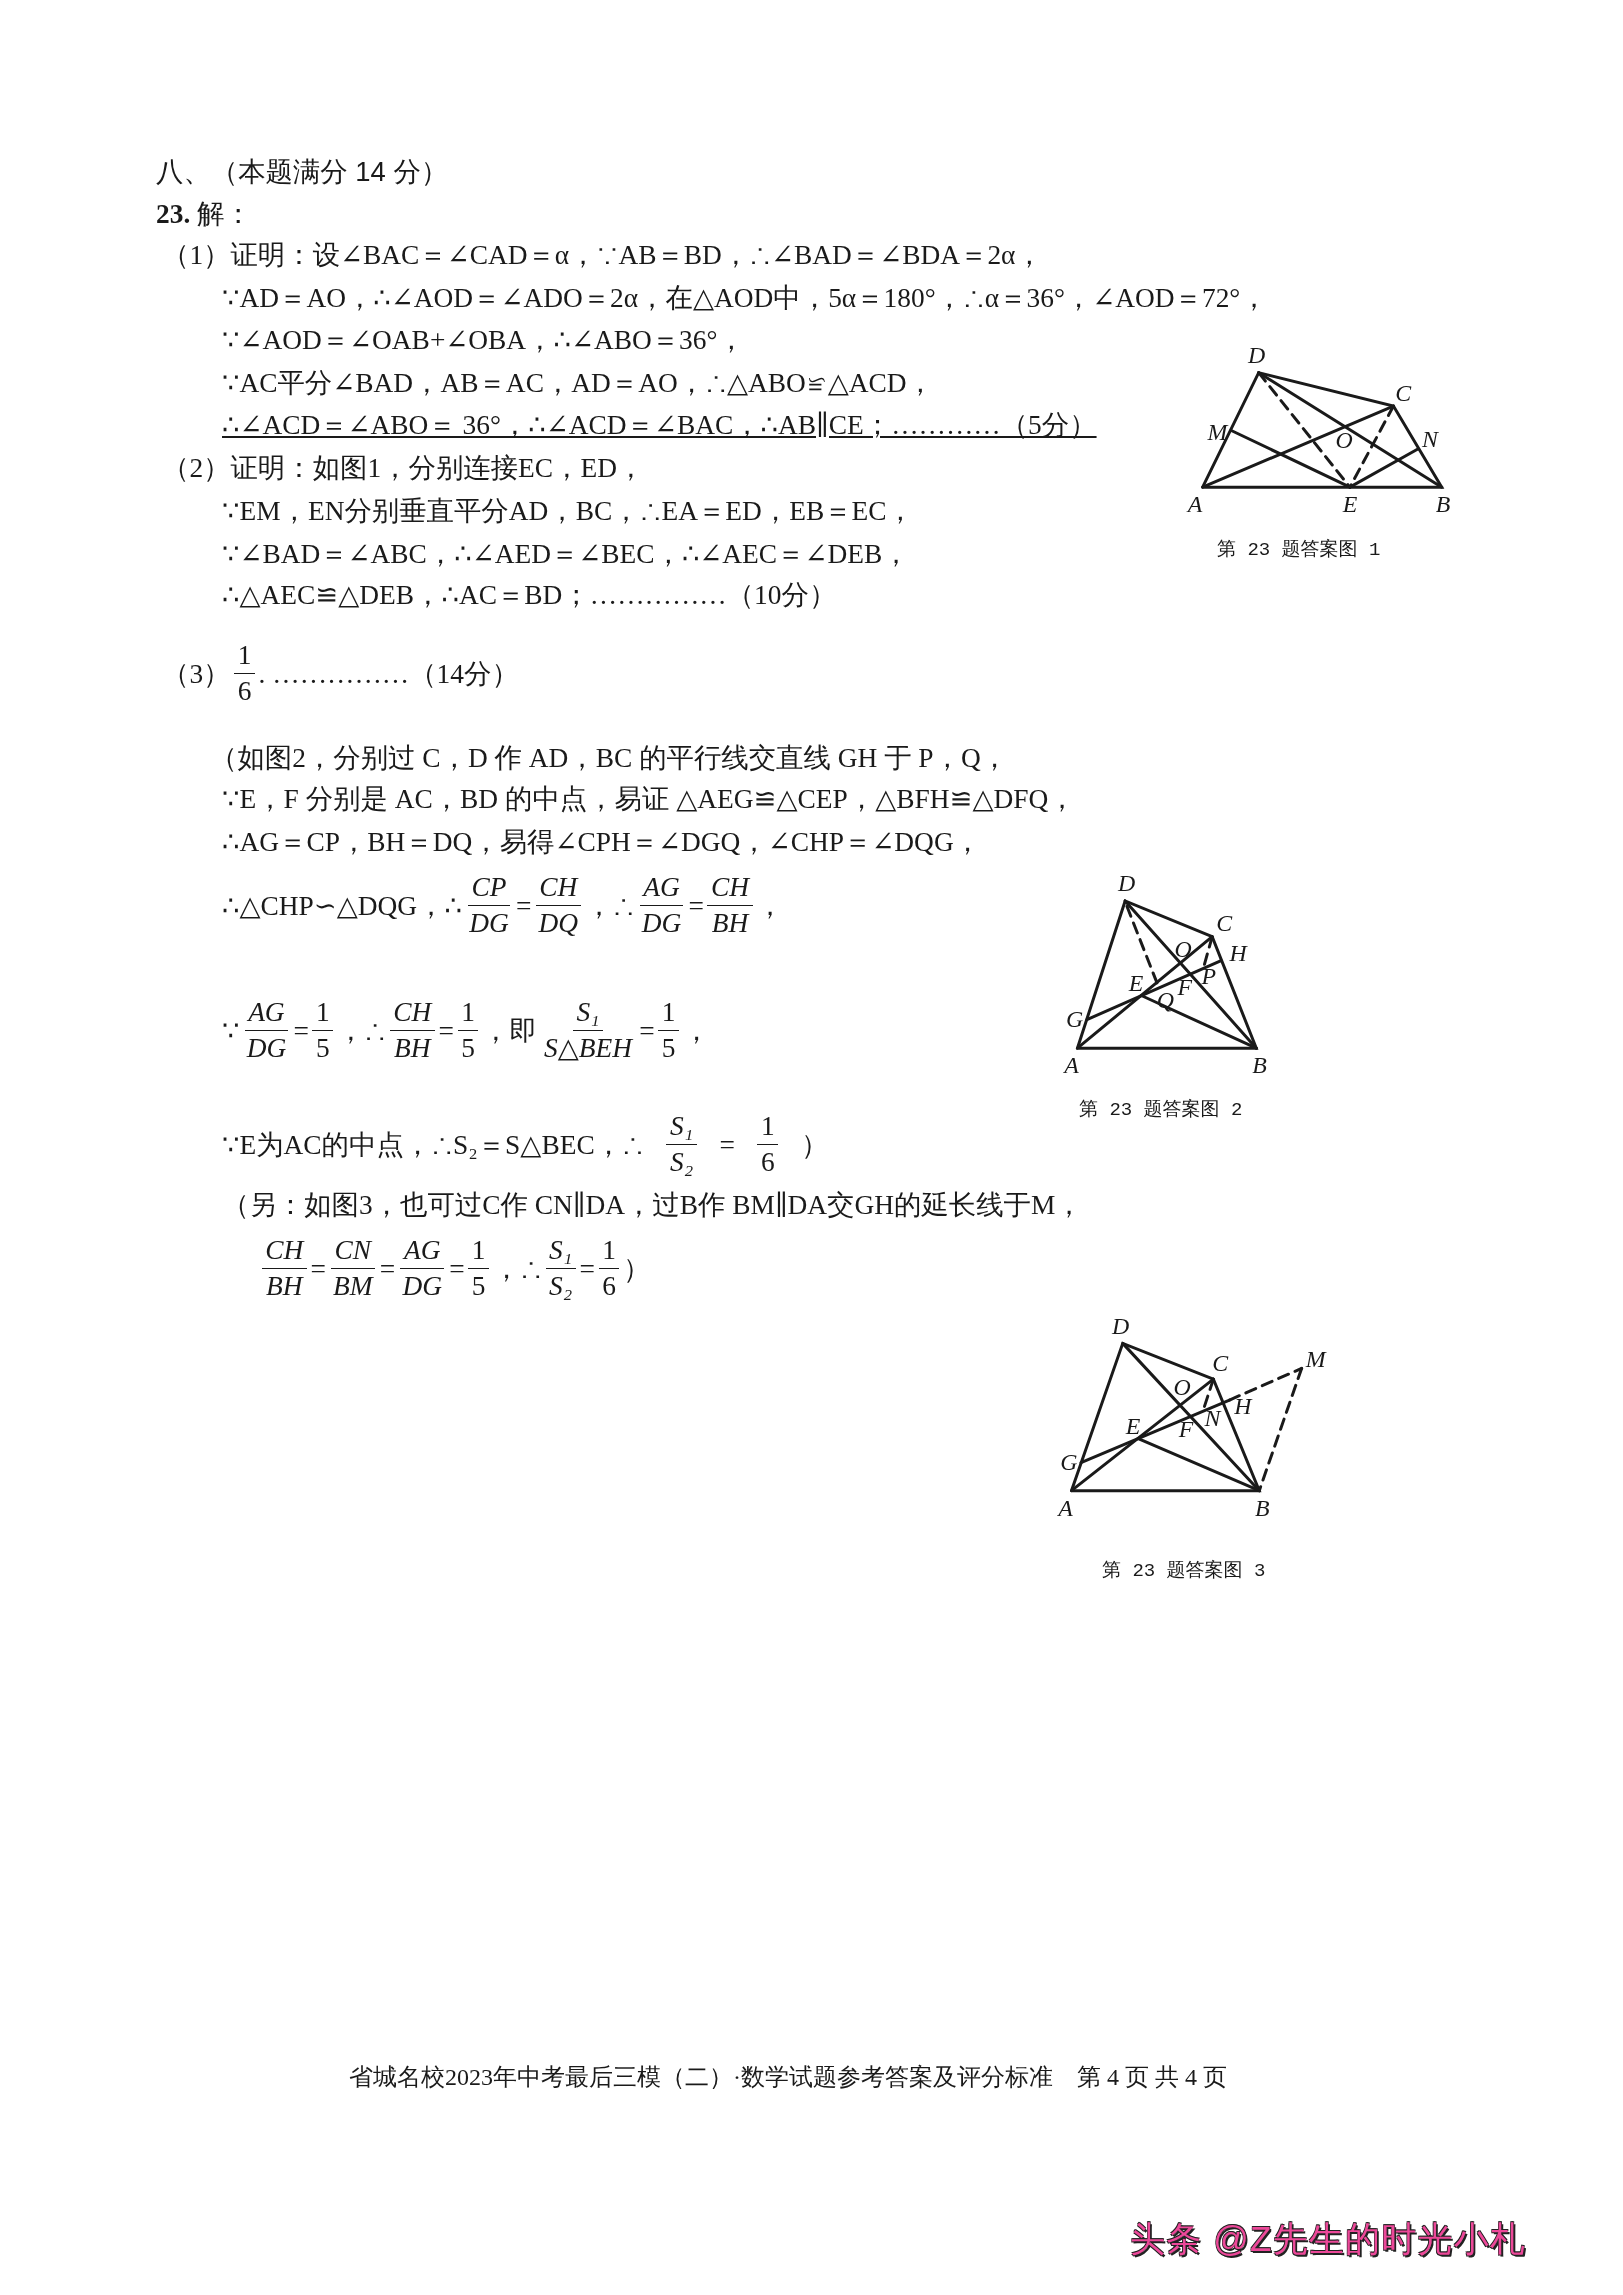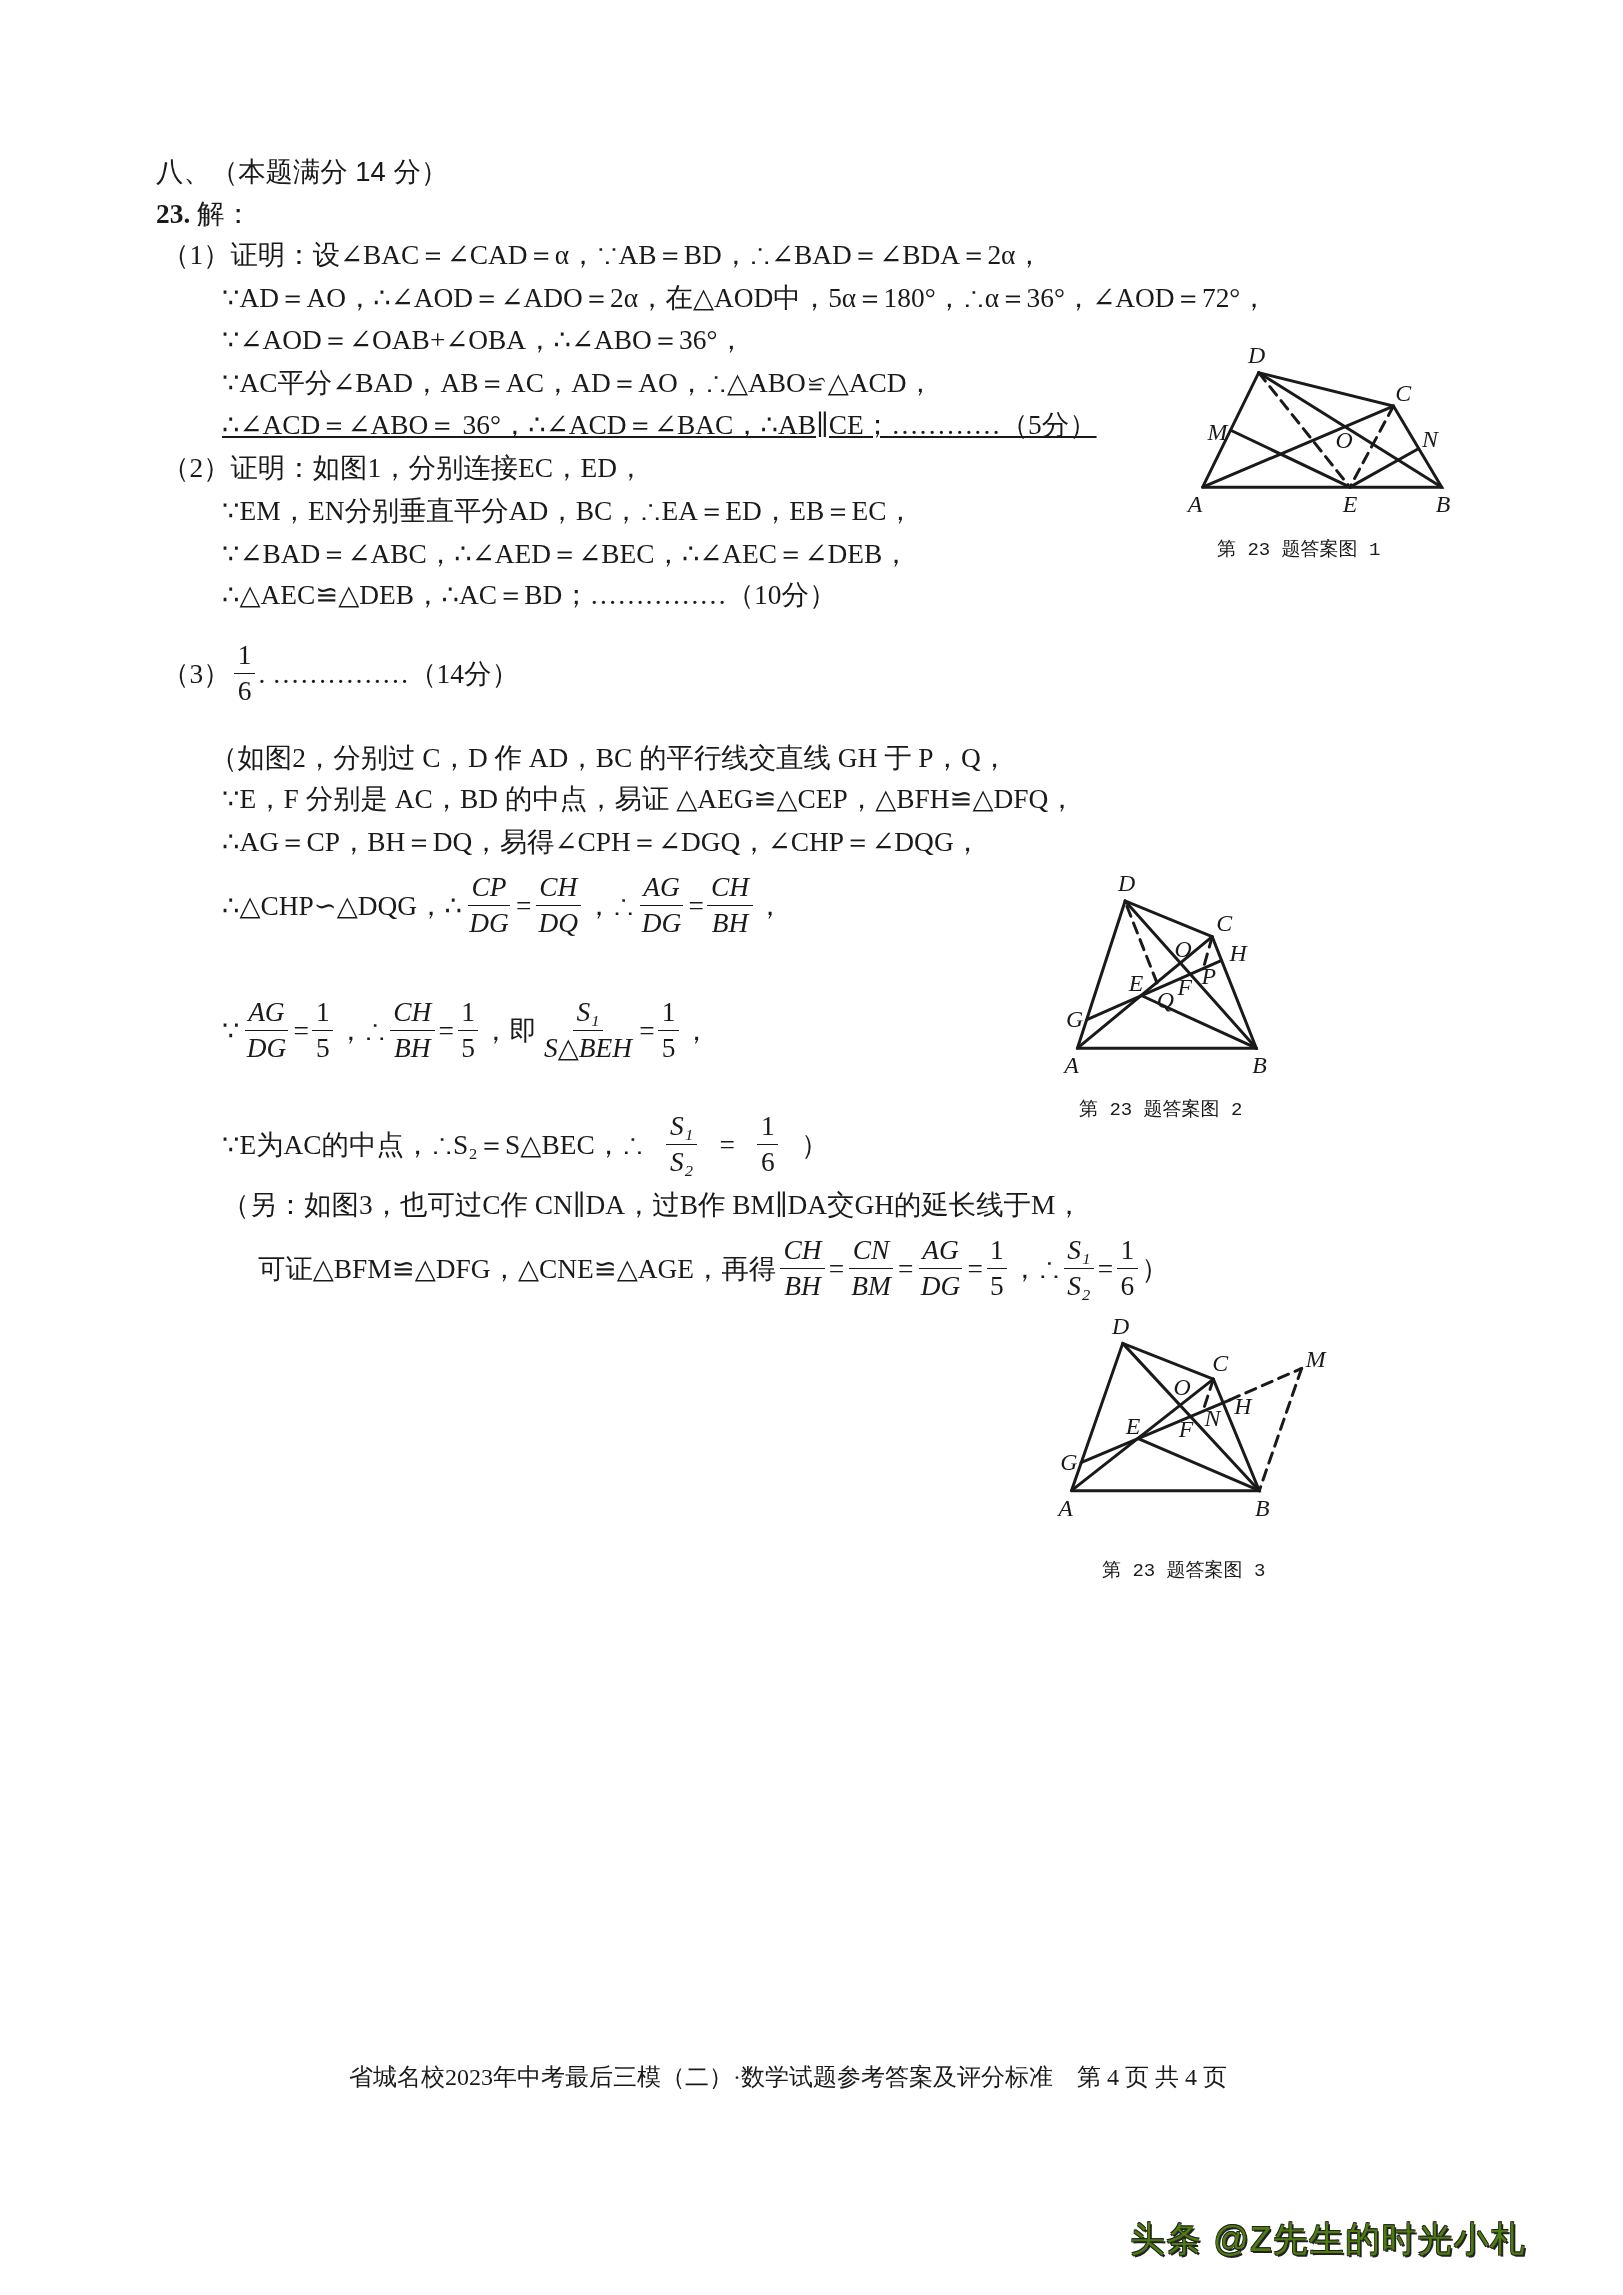--- a/index.html
+++ b/index.html
@@ -11,21 +11,21 @@
   .frac { display:inline-flex; flex-direction:column; align-items:center; vertical-align:middle; margin:0 3.6px; }
   .frac .n, .frac .d { font-style:italic; font-size:27.4px; line-height:35px; padding:0 3.6px; }
   .frac .n { border-bottom:1.8px solid #1a1a1a; }
   .frac .num { font-style:normal; }
   .caption { position:absolute; font-family:Liberation Mono, monospace; font-size:19px; white-space:nowrap;text-align:right; }
   svg.fig { position:absolute; left:0; top:0; overflow:visible; }
   svg.fig line, svg.fig polyline { stroke:#1a1a1a; stroke-width:5; fill:none; stroke-linecap:round; }
   svg.fig .dash { stroke-dasharray:18 12; }
   svg.fig text { font-family:"Liberation Serif","DejaVu Serif",serif; font-style:italic; font-size:40px; fill:#1a1a1a; }
   .footer { position:absolute; left:0; width:1576px; top:2061px; text-align:center; font-size:24px; }
-  .wm { position:absolute; left:1130px; top:2216px; font-family:"Liberation Sans","DejaVu Sans",sans-serif; font-size:35px; color:#4d7c0f;
+  .wm { position:absolute; left:1130px; top:2216px; font-family:"Liberation Sans","DejaVu Sans",sans-serif; font-size:35px; color:#ec4899;
         text-shadow:1.8px 1.8px 0 #222, -0.6px -0.6px 0 #222, 0.6px -0.6px 0 #222, -0.6px 0.6px 0 #222; letter-spacing:1.2px; }
 </style>
 </head>
 <body>
 
 <div class="line hd" style="left:156px; top:154px;">八、（本题满分 14 分）</div>
 <div class="line" style="left:156px; top:196px;">
   <span class="b">23.</span>
   <span>解：</span>
 </div>
@@ -122,21 +122,20 @@
   <span class="frac">
       <span class="n num">1</span>
       <span class="d" style="font-style:normal">6</span>
     </span>
   <span>）</span>
 </div>
 
 <div class="line" style="left:222px; top:1187px;">（另：如图3，也可过C作 CN∥DA，过B作 BM∥DA交GH的延长线于M，</div>
 
 <div class="line" style="left:258px; top:1233px; display:flex; align-items:center;">
-  <span>可证△BFM≌△DFG，△CNE≌△AGE，再得</span>
   <span class="frac">
       <span class="n">CH</span>
       <span class="d">BH</span>
     </span>
   <span>=</span>
   <span class="frac">
       <span class="n">CN</span>
       <span class="d">BM</span>
     </span>
   <span>=</span>

